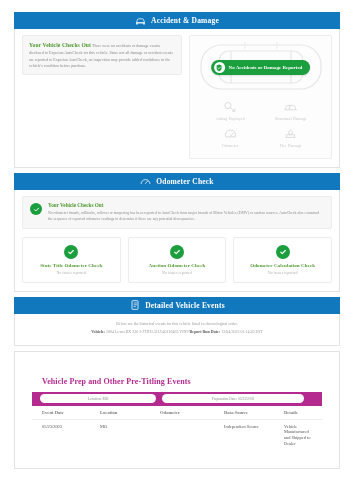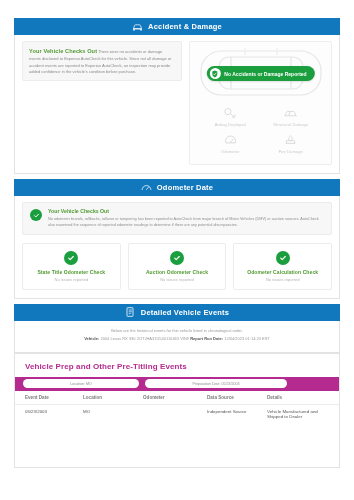--- a/index.html
+++ b/index.html
@@ -16,23 +16,24 @@
   }
   .page {
     position: relative;
     width: 354px;
     height: 500px;
     background: #ffffff;
   }
   .sheet {
     position: absolute;
     left: 14px;
-    top: 18px;
+    top: 12px;
     width: 326px;
     background: #ffffff;
+    font-family: Liberation Serif, serif;
   }
 
   
   .bar {
     background: #1278be;
     color: #ffffff;
     height: 17px;
     display: flex;
     align-items: center;
     justify-content: center;
@@ -242,21 +243,22 @@
     color: #9a9a9a;
     line-height: 1.7;
     margin-top: 1px;
   }
   .dvh-line2 b { color: #555555; font-weight: bold; }
 
   
   .prep {
     border: 1px solid #e3e3e3;
     background: #ffffff;
-    padding: 0;
+    margin-top: 5px;
+    padding: 17px;
     box-sizing: border-box;
     min-height: 115px;
   }
   .prep h2 {
     margin: 0;
     padding: 8px 10px 6px 10px;
     font-size: 8px;
     font-weight: bold;
     color: #b52a8f;
     letter-spacing: .1px;
@@ -399,21 +401,21 @@
       </div>
     </div>
 
     <div class="bar" style="margin-top:5px">
       <span class="bicon">
         <svg width="12" height="9" viewBox="0 0 20 14" fill="none" stroke="#ffffff" stroke-width="1.5">
           <path d="M2 11.5a8 8 0 1 1 16 0"></path>
           <path d="M10 10.5l4-4.5" stroke-linecap="round"></path>
         </svg>
       </span>
-      <span>Odometer Date</span>
+      <span>Odometer Check</span>
     </div>
 
     <div class="panel">
       <div class="od-body">
         <div class="od-note">
           <span class="circ-check">
             <svg width="7" height="7" viewBox="0 0 14 14">
               <path d="M3 7.3l2.6 2.6L11 4.4" fill="none" stroke="#ffffff" stroke-width="2" stroke-linecap="round" stroke-linejoin="round"></path>
             </svg>
           </span>

